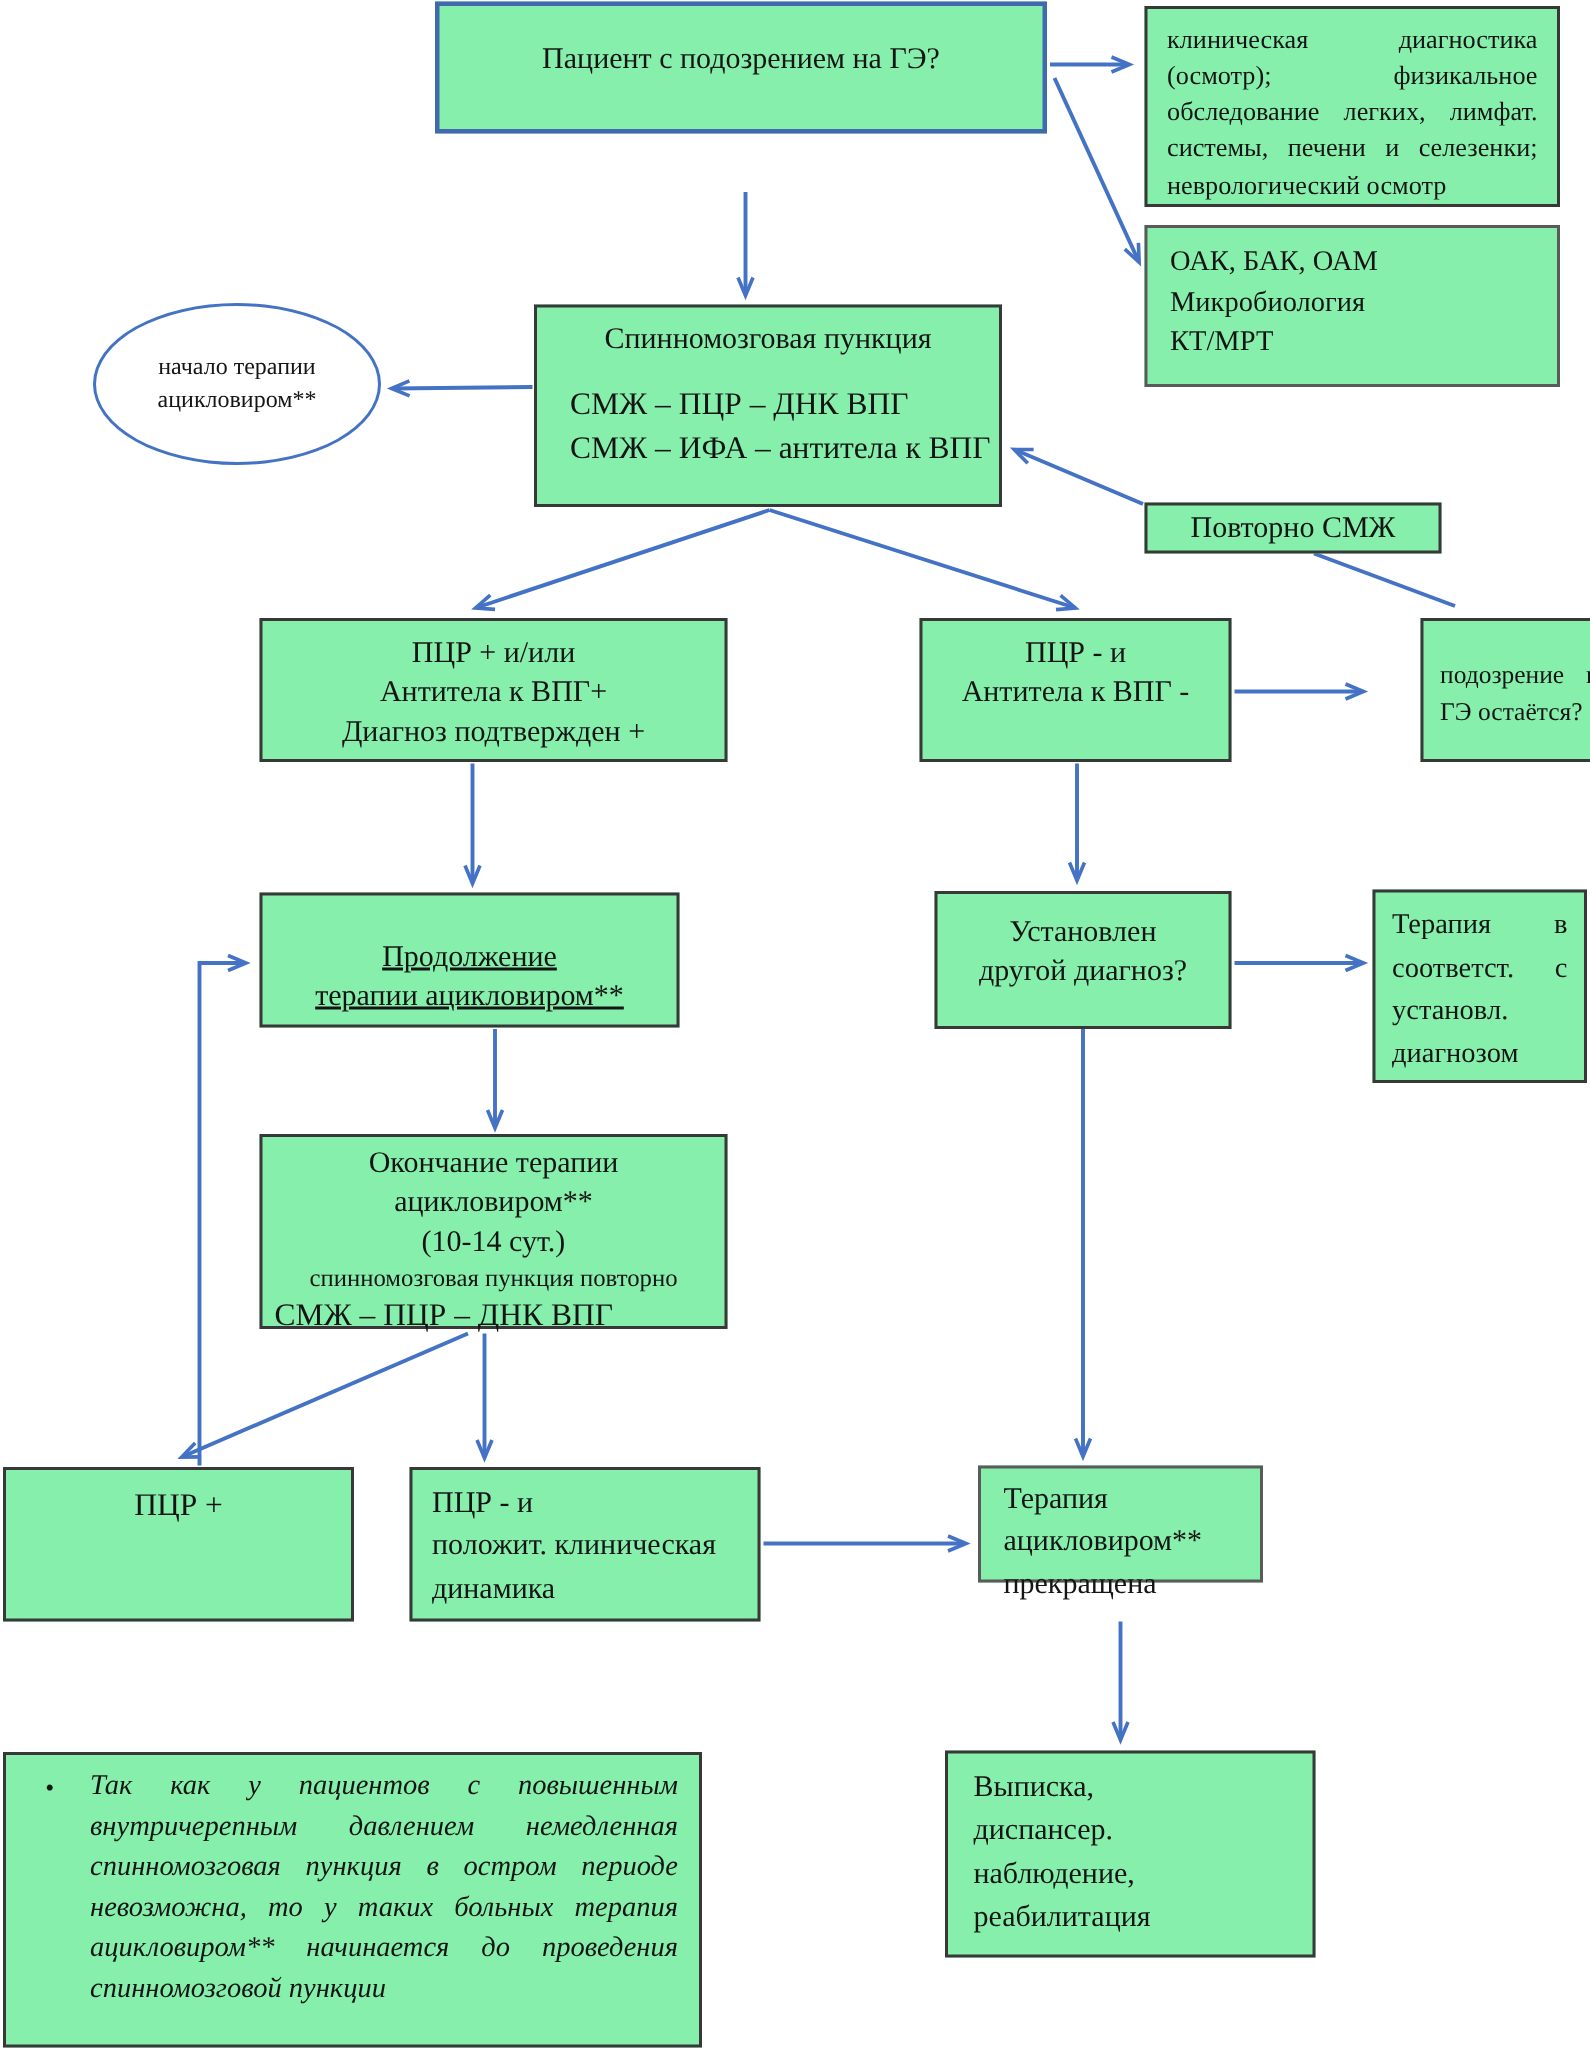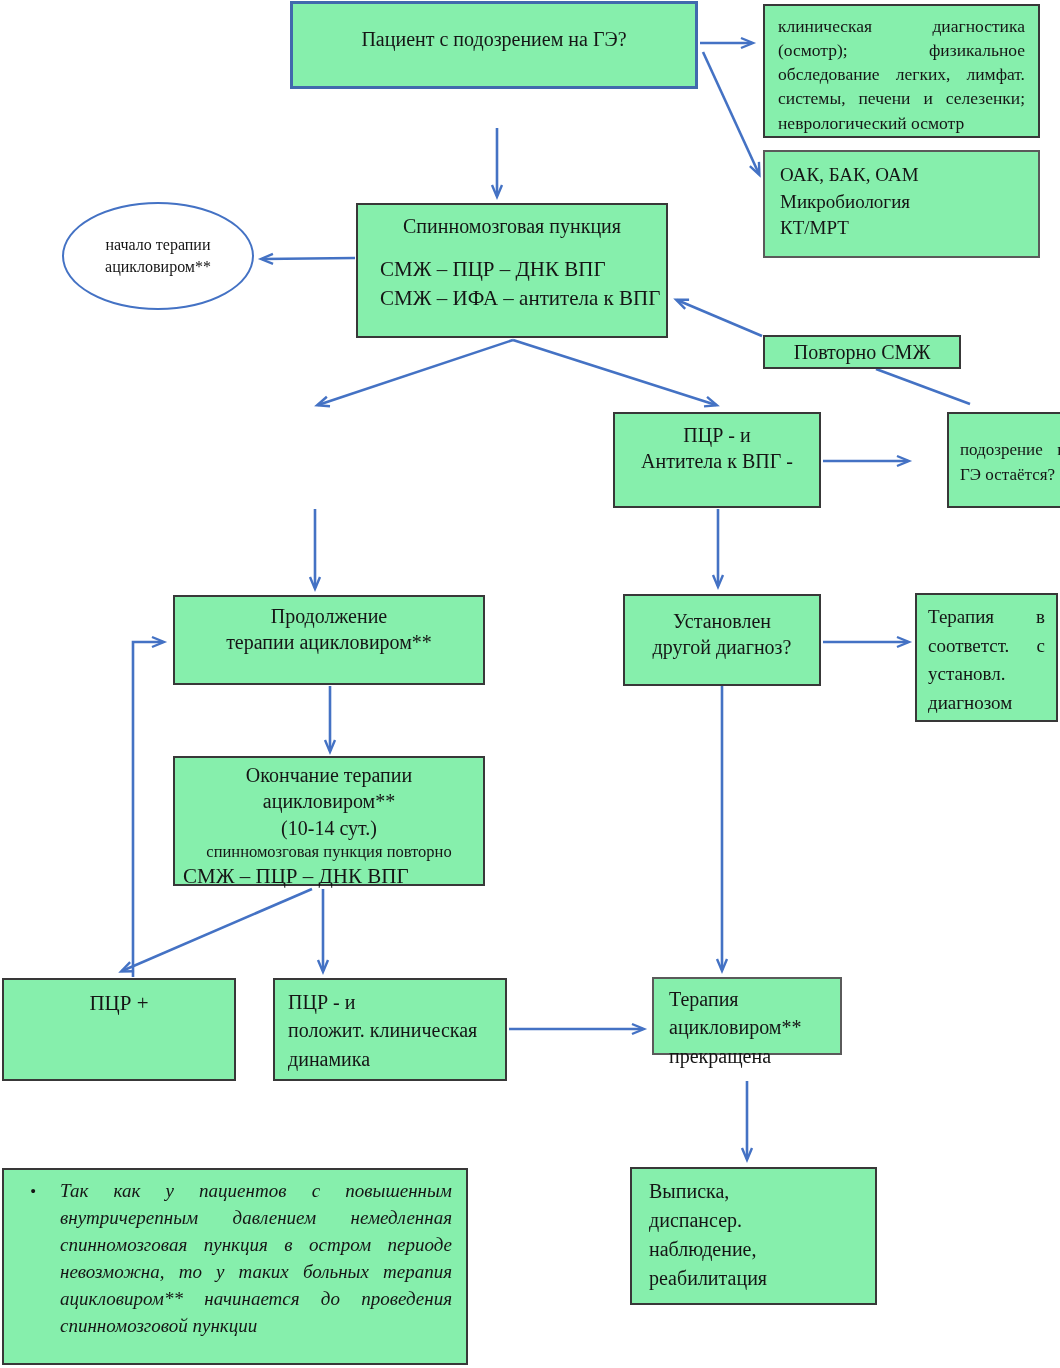--- a/index.html
+++ b/index.html
@@ -26,21 +26,21 @@
                    border:2.5px solid #4472c4; border-radius:50%; box-sizing:border-box;
                    display:flex; align-items:center; justify-content:center;
                    font-size:16px; line-height:1.35; background:#fff; }
   .puncture-box  { left:356px; top:203px; width:312px; height:135px; }
   .puncture-title{ margin-top:8px; }
   .puncture-lines{ margin-top:16px; padding-left:22px; font-size:21px; line-height:1.35; }
   .repeat-csf-box{ left:763px; top:335px; width:198px; height:34px; padding-top:2px; }
   .pcr-pos-branch{ left:173px; top:412px; width:312px; height:96px; padding-top:8px; }
   .pcr-neg-branch{ left:613px; top:412px; width:208px; height:96px; padding-top:8px; }
   .suspicion-box { left:918px; top:412px; width:140px; height:96px; padding:24px 11px; font-size:17px; line-height:1.45;margin-left:29px; }
-  .continue-box  { left:173px; top:595px; width:312px; height:90px; padding-top:6px; }
+  .continue-box  { left:173px; top:595px; width:280px; height:90px; padding-top:28px;text-decoration:underline; }
   .other-dx-box  { left:623px; top:594px; width:198px; height:92px; padding-top:12px; }
   .therapy-dx-box{ left:915px; top:593px; width:143px; height:129px; padding:8px 11px; font-size:19px; line-height:1.5; }
   .end-box       { left:173px; top:756px; width:312px; height:130px; padding-top:4px; }
   .end-small     { font-size:16.5px; line-height:1.3; }
   .end-last      { font-size:21px; text-align:left; padding-left:8px; line-height:1.25; }
   .pcr-pos-box   { left:2px;   top:978px; width:234px; height:103px; padding-top:10px; font-size:21px; }
   .pcr-neg-box   { left:273px; top:978px; width:234px; height:103px; padding:8px 13px; line-height:1.42; }
   .stop-box      { left:652px; top:977px; width:190px; height:78px; padding:6px 15px; line-height:1.42; }
   .discharge-box { left:630px; top:1167px; width:247px; height:138px; padding:8px 17px; line-height:1.45; }
   .note-box      { left:2px; top:1168px; width:466px; height:197px; padding:8px 14px 8px 16px;
@@ -104,20 +104,25 @@
   <div class="box puncture-box">
     <div class="center puncture-title">Спинномозговая пункция</div>
     <div class="lines puncture-lines">СМЖ – ПЦР – ДНК ВПГ
 СМЖ – ИФА – антитела к ВПГ</div>
   </div>
 
   <div class="box repeat-csf-box center">
     <span>Повторно СМЖ</span>
   </div>
 
+  <div class="box pcr-pos-branch center">
+    <div class="lines">ПЦР + и/или
+Антитела к ВПГ+
+Диагноз подтвержден +</div>
+  </div>
 
   <div class="box pcr-neg-branch center">
     <div class="lines">ПЦР - и
 Антитела к ВПГ -</div>
   </div>
 
   <div class="box suspicion-box justify">
     <span>подозрение на ГЭ остаётся?</span>
   </div>
 

